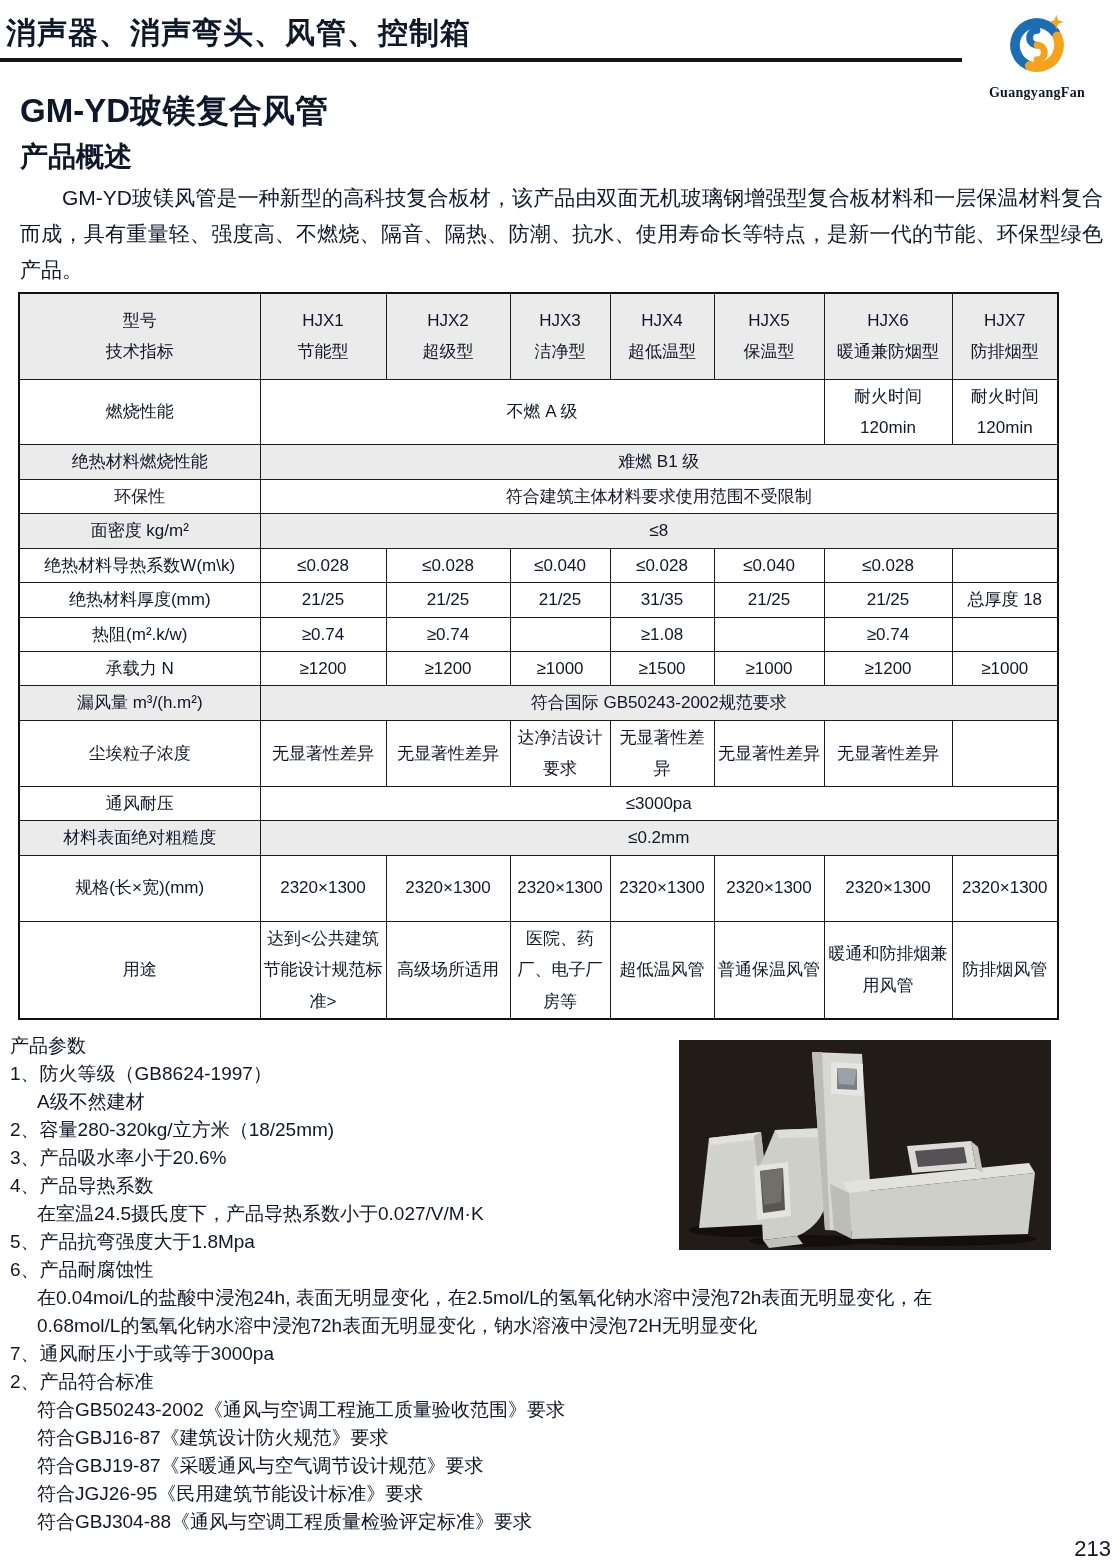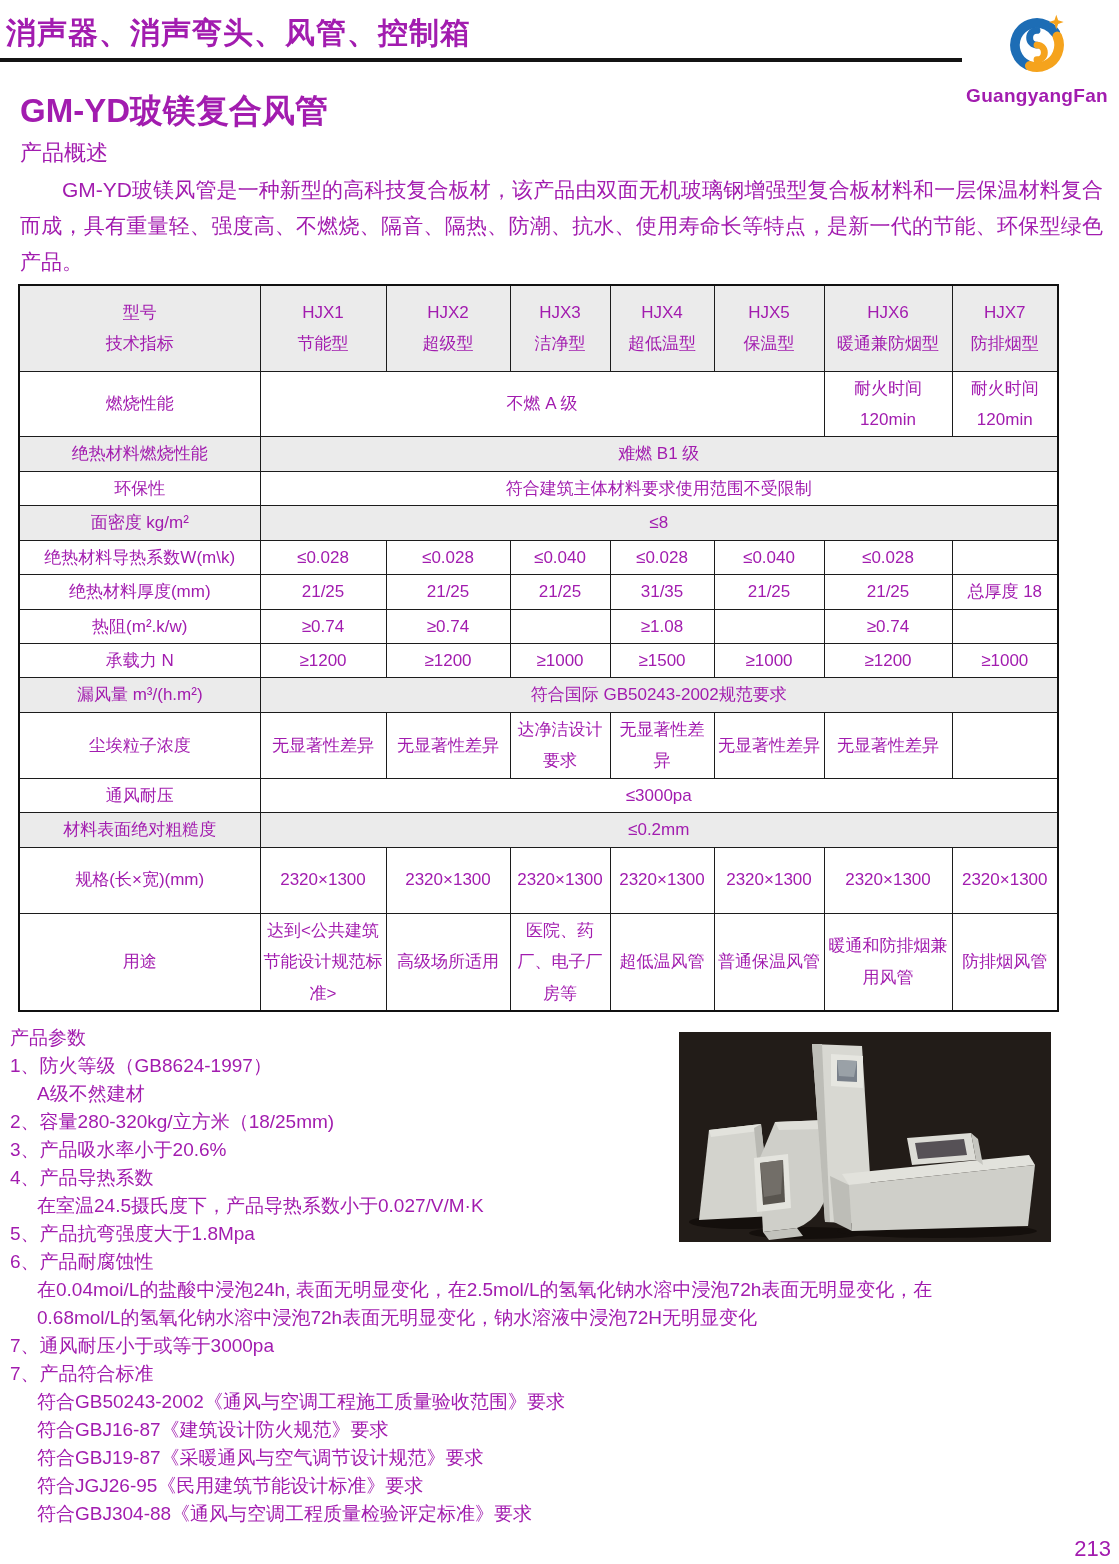--- a/index.html
+++ b/index.html
@@ -1,31 +1,31 @@
 <!DOCTYPE html>
 <html><head>
 <meta charset="utf-8">
 <style>
   * { box-sizing: border-box; }
   body { margin: 0; background: #888; }
   .page {
     width: 1119px; height: 1564px; margin: 0 auto; background: #fff;
     font-family: "Liberation Sans", "DejaVu Sans", sans-serif;
-    color: #a21caf; position: relative; overflow: hidden;
+    color: #0f172a; position: relative; overflow: hidden;
   }
   
   .hdr { position: relative; padding-top: 13px; }
   .hdr-title { font-size: 30px; font-weight: bold; margin: 0 0 0 6px; letter-spacing: 1px; }
   .hdr-rule { height: 4px; background: #141414; width: 962px; margin-top: 4px; }
   .hdr-iso { font-size: 20px; margin: 5px 0 0 6px; }
   .logo { position: absolute; top: 12px; right: 4px; width: 156px; text-align: center; }
-  .logo-text { font-size: 19px; font-weight: bold; margin-top: 1px; letter-spacing: .3px; }
+  .logo-text { font-size: 14px; font-weight: bold; margin-top: 1px; letter-spacing: .3px; font-family: Liberation Serif, serif; }
   
   .prod-title { font-size: 33px; font-weight: bold; margin: 27px 0 4px 20px; }
-  .sec-h { font-size: 22px; font-weight: normal; margin: 2px 10px 4px 20px; }
+  .sec-h { font-size: 28px; font-weight: bold; margin: 2px 10px 4px 20px; }
   .intro { font-size: 21px; line-height: 36px; margin: 2px 16px 2px 20px; text-indent: 2em; text-align: justify; }
   
   table.spec {
     border-collapse: collapse; table-layout: fixed; width: 1039px;
     margin: 4px 0 0 18px; border: 2px solid #111;
   }
   .spec th, .spec td {
     border: 1px solid #1c1c1c; text-align: center; vertical-align: middle;
     font-size: 17px; font-weight: normal; padding: 1px 3px; line-height: 1.85;
     overflow: hidden;
@@ -207,21 +207,21 @@
     <div class="pline ind">A级不然建材</div>
     <div class="pline">2、容量280-320kg/立方米（18/25mm)</div>
     <div class="pline">3、产品吸水率小于20.6%</div>
     <div class="pline">4、产品导热系数</div>
     <div class="pline ind">在室温24.5摄氏度下，产品导热系数小于0.027/V/M·K</div>
     <div class="pline">5、产品抗弯强度大于1.8Mpa</div>
     <div class="pline">6、产品耐腐蚀性</div>
     <div class="pline ind">在0.04moi/L的盐酸中浸泡24h, 表面无明显变化，在2.5mol/L的氢氧化钠水溶中浸泡72h表面无明显变化，在</div>
     <div class="pline ind">0.68mol/L的氢氧化钠水溶中浸泡72h表面无明显变化，钠水溶液中浸泡72H无明显变化</div>
     <div class="pline">7、通风耐压小于或等于3000pa</div>
-    <div class="pline">7、产品符合标准</div>
+    <div class="pline">2、产品符合标准</div>
     <div class="pline ind">符合GB50243-2002《通风与空调工程施工质量验收范围》要求</div>
     <div class="pline ind">符合GBJ16-87《建筑设计防火规范》要求</div>
     <div class="pline ind">符合GBJ19-87《采暖通风与空气调节设计规范》要求</div>
     <div class="pline ind">符合JGJ26-95《民用建筑节能设计标准》要求</div>
     <div class="pline ind">符合GBJ304-88《通风与空调工程质量检验评定标准》要求</div>
 
     <svg class="photo" viewBox="0 0 372 210">
       <rect width="372" height="210" fill="#221c18"></rect>
       <ellipse cx="62" cy="190" rx="52" ry="7" fill="#140f0c"></ellipse>
       <ellipse cx="128" cy="201" rx="58" ry="6" fill="#140f0c"></ellipse>

